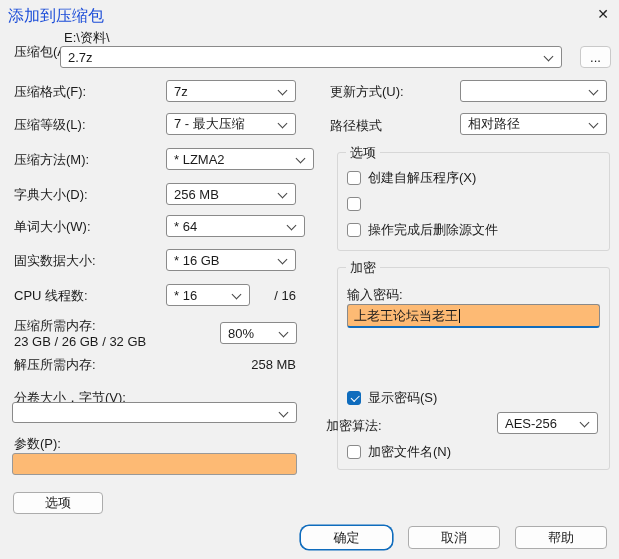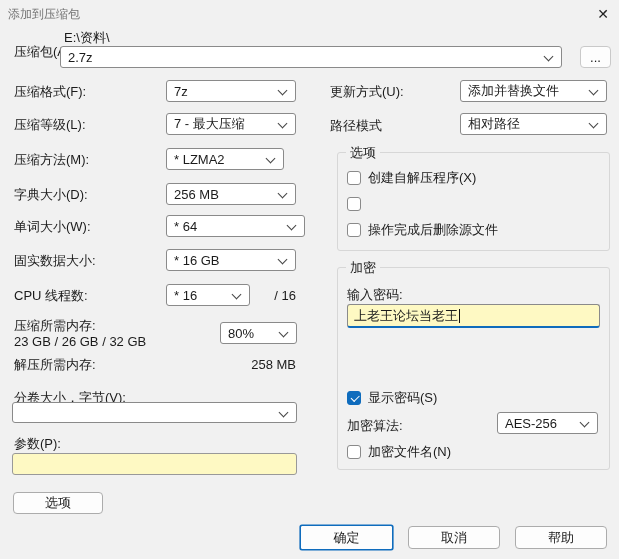--- a/index.html
+++ b/index.html
@@ -9,21 +9,21 @@
     background:#f1f1f1;
     color:#1b1b1b;
     position:relative;
     overflow:hidden;
     font-size:13px;
   }
   .abs { position:absolute; }
   .lbl { font-size:13px; line-height:15px; white-space:nowrap; }
 
   
-  .titlebar-title { font-size:12px; color:#737373; }
+  .titlebar-title { font-size:16px; color:#1d4ed8; }
   .close-btn {
     width:22px; height:20px; display:flex; align-items:center; justify-content:center;
     font-size:14px; color:#222; cursor:default;
   }
 
   
   .combo {
     height:22px; background:#ffffff;
     border:1px solid #8a8a8a; border-radius:3px;
     display:flex; align-items:center;
@@ -32,39 +32,39 @@
   .combo .combo-val { font-size:13px; white-space:nowrap; overflow:hidden; }
   .chev {
     position:absolute; right:9px; top:6px;
     width:7px; height:7px;
     border-right:1.3px solid #454545; border-bottom:1.3px solid #454545;
     transform:rotate(45deg);
   }
 
   
   .tinput {
-    position:absolute; background:#fef9c3;
+    position:absolute; background:#fdba74;
     border:1px solid #999; border-radius:3px;
     display:flex; align-items:center; padding:0 6px;
     font-size:13px;
   }
   .tinput.focused { border:1px solid #8a8a8a; border-bottom:2px solid #0f6cbd; }
   .caret { display:inline-block; width:1px; height:14px; background:#111; margin-left:1px; }
 
   
   .btn {
     position:absolute; background:#fdfdfd;
     border:1px solid #acacac; border-radius:4px;
     display:flex; align-items:center; justify-content:center;
     font-size:13px; color:#1b1b1b;
   }
   .btn.default {
     border:1px solid #fdfdfd;
     box-shadow:0 0 0 1.6px #0f6cbd;
-    border-radius:1px;
+    border-radius:8px;
   }
 
   
   .group {
     position:absolute; border:1px solid #d7d7d7; border-radius:3px;
   }
   .group-title {
     position:absolute; top:-8px; left:8px;
     background:#f1f1f1; padding:0 4px; font-size:13px; line-height:15px;
   }
@@ -117,21 +117,21 @@
 <div class="abs lbl" style="left:14px; top:436px;">参数(P):</div>
 
 <div class="combo" style="left:166px; top:80px;  width:130px;text-align:center;">
   <span class="combo-val">7z</span>
   <span class="chev"></span>
 </div>
 <div class="combo" style="left:166px; top:113px; width:130px;">
   <span class="combo-val">7 - 最大压缩</span>
   <span class="chev"></span>
 </div>
-<div class="combo" style="left:166px; top:148px; width:118px;">
+<div class="combo" style="left:166px; top:148px; width:148px;">
   <span class="combo-val">* LZMA2</span>
   <span class="chev"></span>
 </div>
 <div class="combo" style="left:166px; top:183px; width:130px;">
   <span class="combo-val">256 MB</span>
   <span class="chev"></span>
 </div>
 <div class="combo" style="left:166px; top:215px; width:139px;">
   <span class="combo-val">* 64</span>
   <span class="chev"></span>
@@ -160,21 +160,20 @@
 <div class="tinput" style="left:12px; top:453px; width:285px; height:22px;">
   <span></span>
 </div>
 
 <div class="btn" style="left:13px; top:492px; width:90px; height:22px;">
   <span>选项</span>
 </div>
 
 <div class="abs lbl" style="left:330px; top:84px;">更新方式(U):</div>
 <div class="combo" style="left:460px; top:80px; width:147px;">
-  <span class="combo-val">添加并替换文件</span>
   <span class="chev"></span>
 </div>
 
 <div class="abs lbl" style="left:330px; top:118px;">路径模式</div>
 <div class="combo" style="left:460px; top:113px; width:147px;">
   <span class="combo-val">相对路径</span>
   <span class="chev"></span>
 </div>
 
 <div class="group" style="left:337px; top:152px; width:273px; height:99px;">
@@ -199,21 +198,21 @@
 <div class="tinput focused" style="left:347px; top:304px; width:253px; height:24px;">
   <span>上老王论坛当老王</span>
   <span class="caret"></span>
 </div>
 
 <div class="cbrow" style="left:347px; top:390px;">
   <span class="checkbox checked"></span>
   <span class="cbl">显示密码(S)</span>
 </div>
 
-<div class="abs lbl" style="left:347px; top:418px;">加密算法:</div>
+<div class="abs lbl" style="left:326px; top:418px;">加密算法:</div>
 <div class="combo" style="left:497px; top:412px; width:101px;">
   <span class="combo-val">AES-256</span>
   <span class="chev"></span>
 </div>
 
 <div class="cbrow" style="left:347px; top:444px;">
   <span class="checkbox"></span>
   <span class="cbl">加密文件名(N)</span>
 </div>
 

